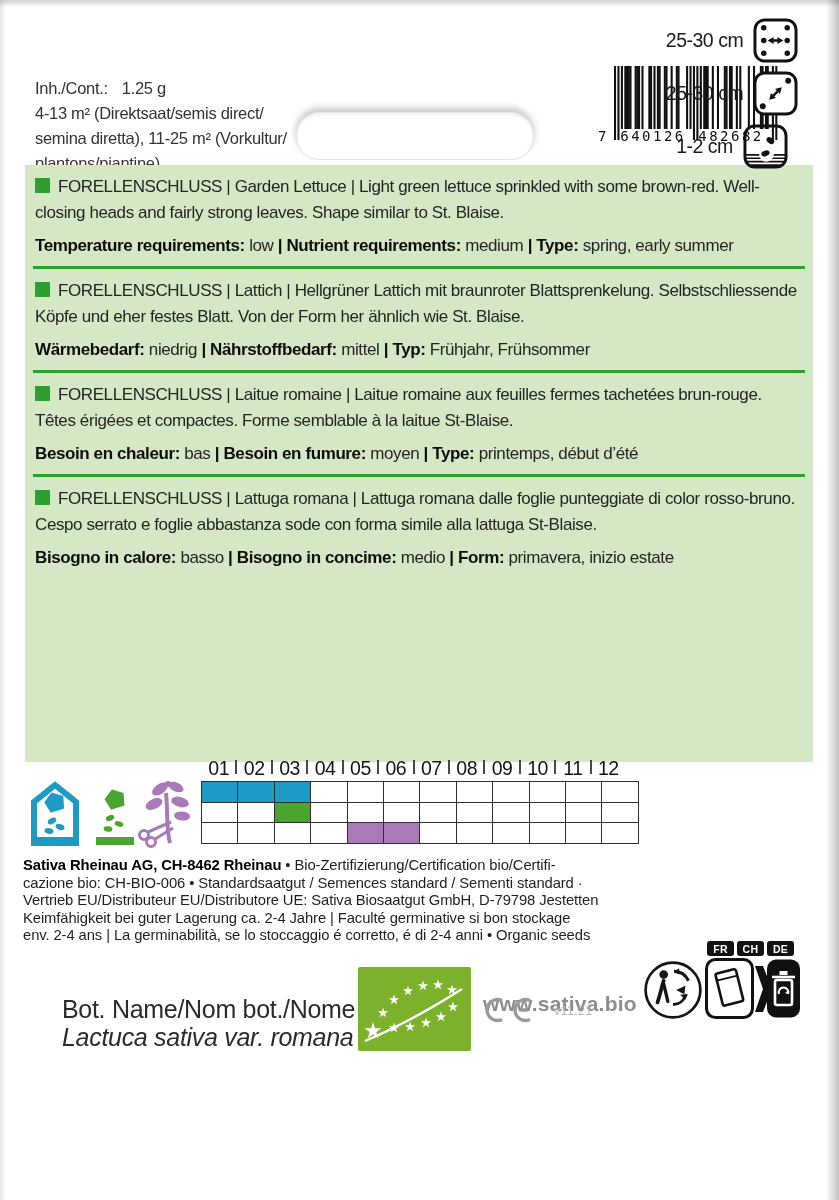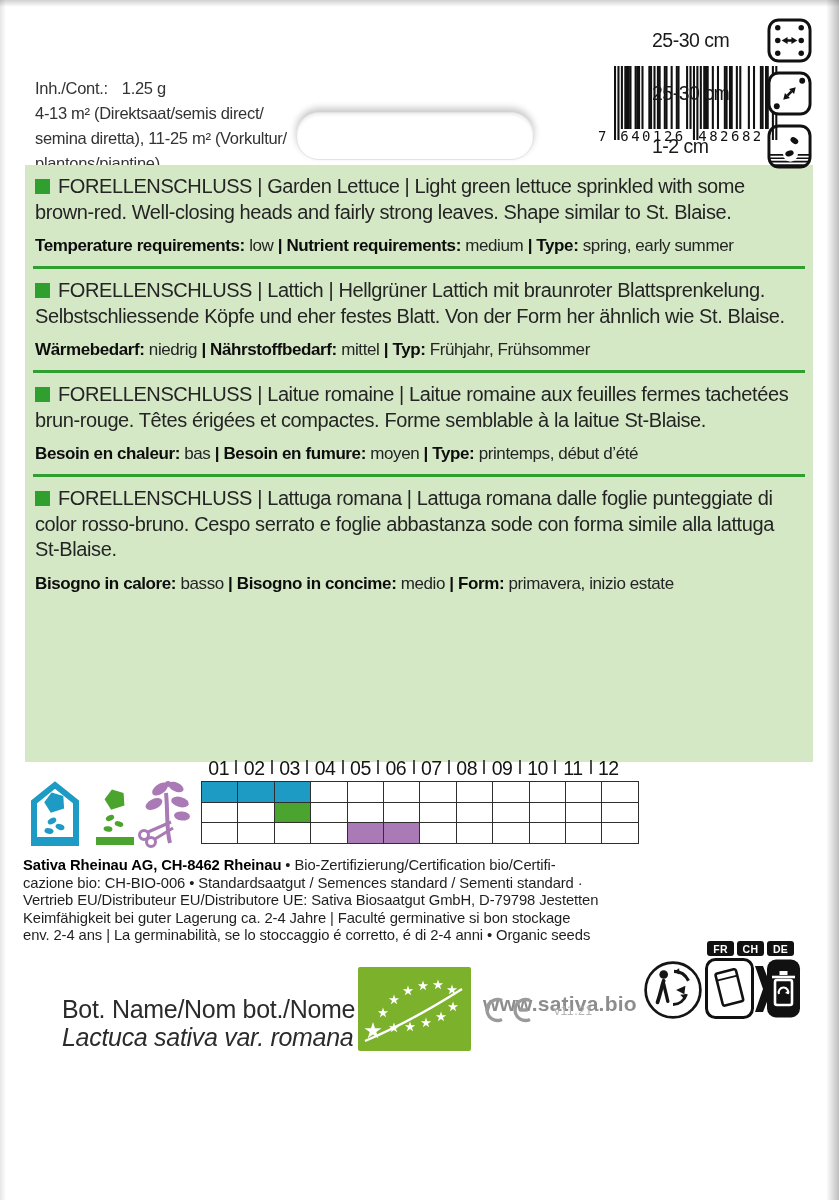--- a/index.html
+++ b/index.html
@@ -34,40 +34,40 @@
   #barcode{position:absolute;left:598px;top:66px;width:192px;}
   #barcode-bars{display:block;margin-left:16px;}
   #barcode-bars rect{fill:#111;}
   #barcode-digits{display:flex;margin-top:-12px;font-family:"DejaVu Sans Mono",monospace;font-size:14px;color:#111;}
   #barcode-digits .d7{width:16px;}
   #barcode-digits .grp{width:78px;text-align:center;letter-spacing:2.5px;}
 
   
   #green-panel{position:absolute;left:25px;top:165px;width:788px;height:597px;background:var(--panel-green);}
   .block{padding:9px 10px 7px 10px;}
-  .desc{margin:0;font-size:20px;line-height:25.5px;letter-spacing:-0.4px;color:#242424;}
+  .desc{margin:0;font-size:17px;line-height:25.5px;letter-spacing:-0.4px;color:#242424;}
   .req{margin:8px 0 0 0;font-size:17px;line-height:26px;letter-spacing:-0.4px;color:#242424;}
   .req strong, .desc strong{color:#0d0d0d;}
   .bullet{display:inline-block;width:15px;height:15px;background:var(--green-accent);margin-right:8px;vertical-align:-1px;}
   .divider{height:3px;background:var(--green-accent);margin:0 8px;}
 
   
   #calendar{position:absolute;left:0;top:755px;width:839px;height:100px;}
   #cal-months{position:absolute;left:201px;top:1px;width:425px;display:flex;}
   .mcell{flex:1;text-align:center;font-size:19.5px;letter-spacing:-0.5px;color:#141414;position:relative;line-height:24px;}
   .mcell + .mcell::before{content:"";position:absolute;left:-1px;top:4px;width:2px;height:14px;background:#4a4a4a;}
   #cal-table{position:absolute;left:201px;top:26px;border-collapse:collapse;}
   #cal-table td{width:35.4px;height:19.5px;padding:0;border:1.6px solid #2f2f2f;}
   .cal-icon{position:absolute;}
   #icon-greenhouse{left:30px;top:26px;color:var(--cal-blue);}
   #icon-directsow{left:96px;top:32px;color:var(--cal-green);}
   #icon-harvest{left:135px;top:22px;color:var(--cal-purple);}
 
   
-  .sp-row{position:absolute;left:652px;width:160px;height:47px;display:flex;align-items:center;justify-content:space-between;gap:10px;}
+  .sp-row{position:absolute;left:652px;width:160px;height:47px;display:flex;align-items:center;justify-content:center;gap:10px;}
   .sp-label{font-size:19.5px;letter-spacing:-0.5px;color:#1a1a1a;white-space:nowrap;}
   .sp-icon{flex:0 0 auto;}
 
   
   #company{position:absolute;left:23px;top:857px;width:625px;font-size:14.8px;line-height:17.6px;color:#1f1f1f;letter-spacing:-0.1px;white-space:nowrap;}
   #company strong{color:#000;}
 
   
   #bot-block{position:absolute;left:62px;top:995px;font-size:25px;line-height:28px;color:#2b2b2b;letter-spacing:-0.3px;}
   #bot-name{font-style:italic;}

